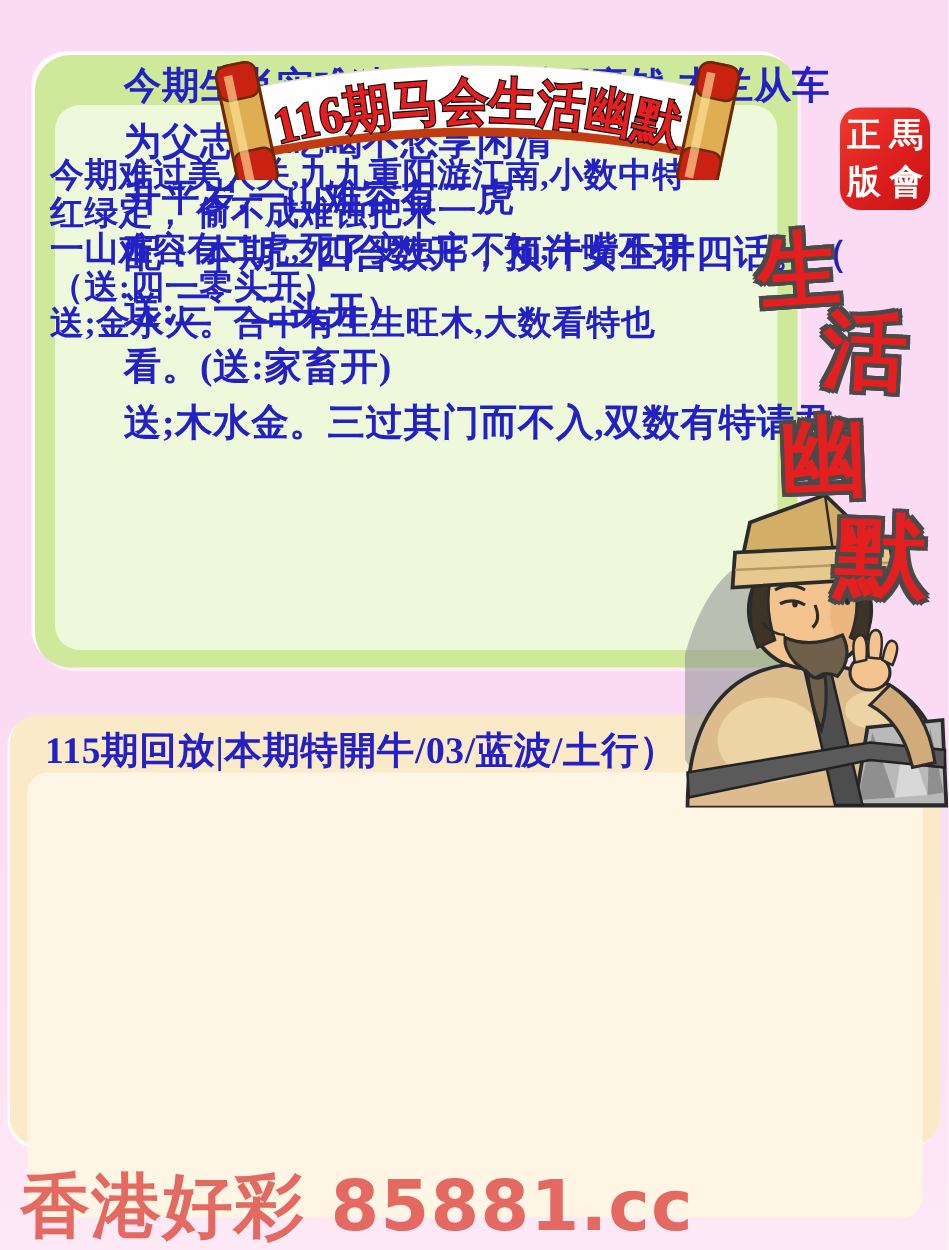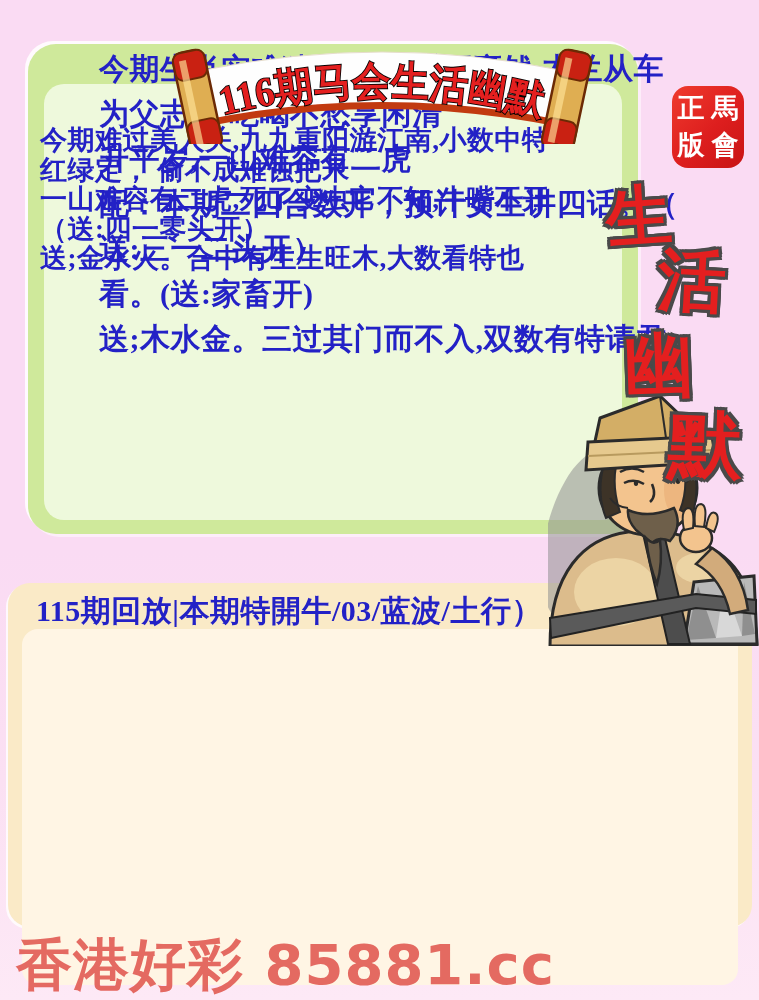--- a/index.html
+++ b/index.html
@@ -50,21 +50,20 @@
   .sc-1{left:658px;top:236px;font-size:68px;transform:rotate(3deg);}
   .sc-2{left:624px;top:320px;font-size:70px;transform:rotate(-2deg);}
   .sc-3{left:668px;top:396px;font-size:74px;transform:rotate(2deg);}
   
   .mascot{position:absolute;left:548px;top:386px;width:211px;height:260px;z-index:5;}
   
   .replay-box{
     position:absolute;left:8px;top:572px;width:744px;height:344px;
     background:#faeac7;border-radius:22px;z-index:1;
     box-shadow:-2px 2px 0 rgba(255,255,255,.8);
-    margin-top:11px;
   }
   .replay-header{
     position:absolute;left:28px;top:8px;z-index:4;
     color:#2321c6;font-size:30px;font-weight:bold;letter-spacing:.5px;white-space:nowrap;
   }
   .replay-inner{
     position:absolute;left:14px;top:46px;width:716px;height:356px;
     background:#fff5e4;border-radius:16px;
   }
   .replay-text{

